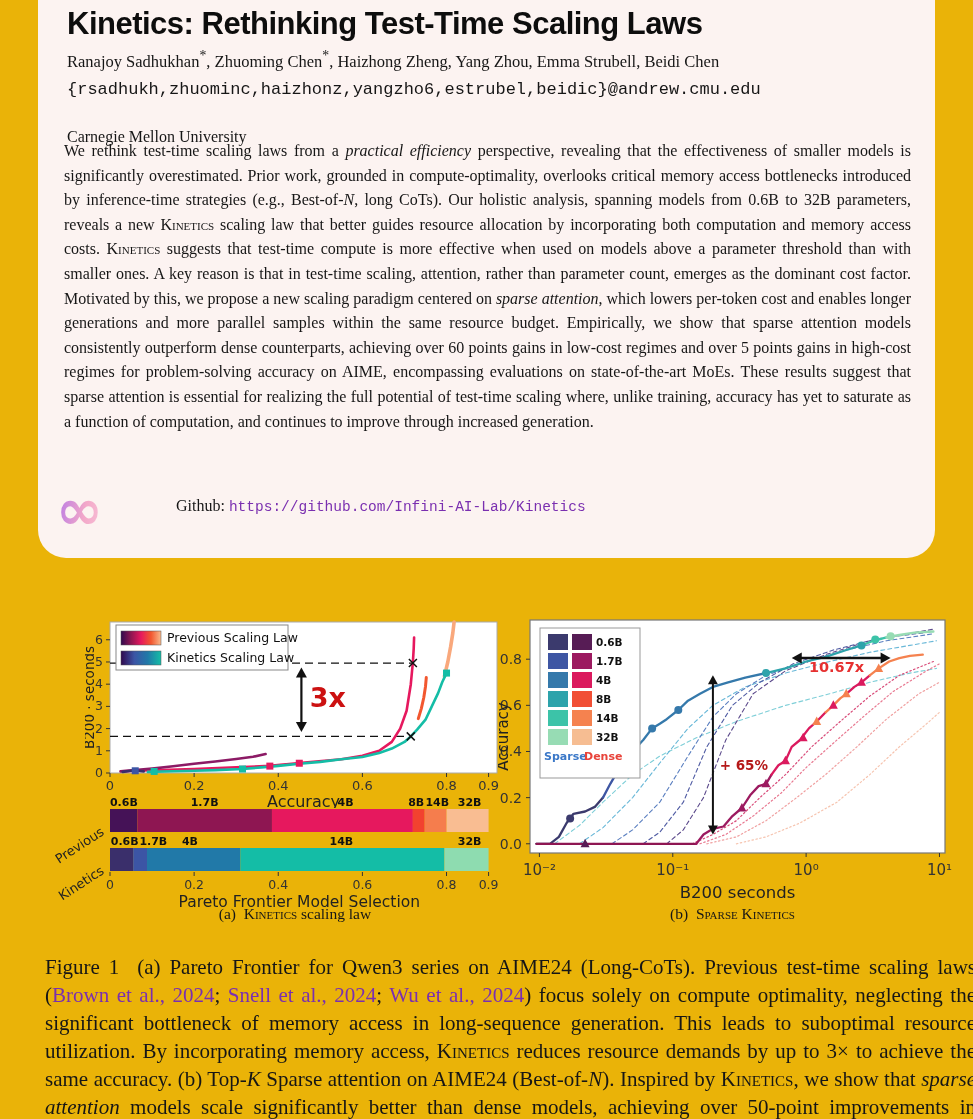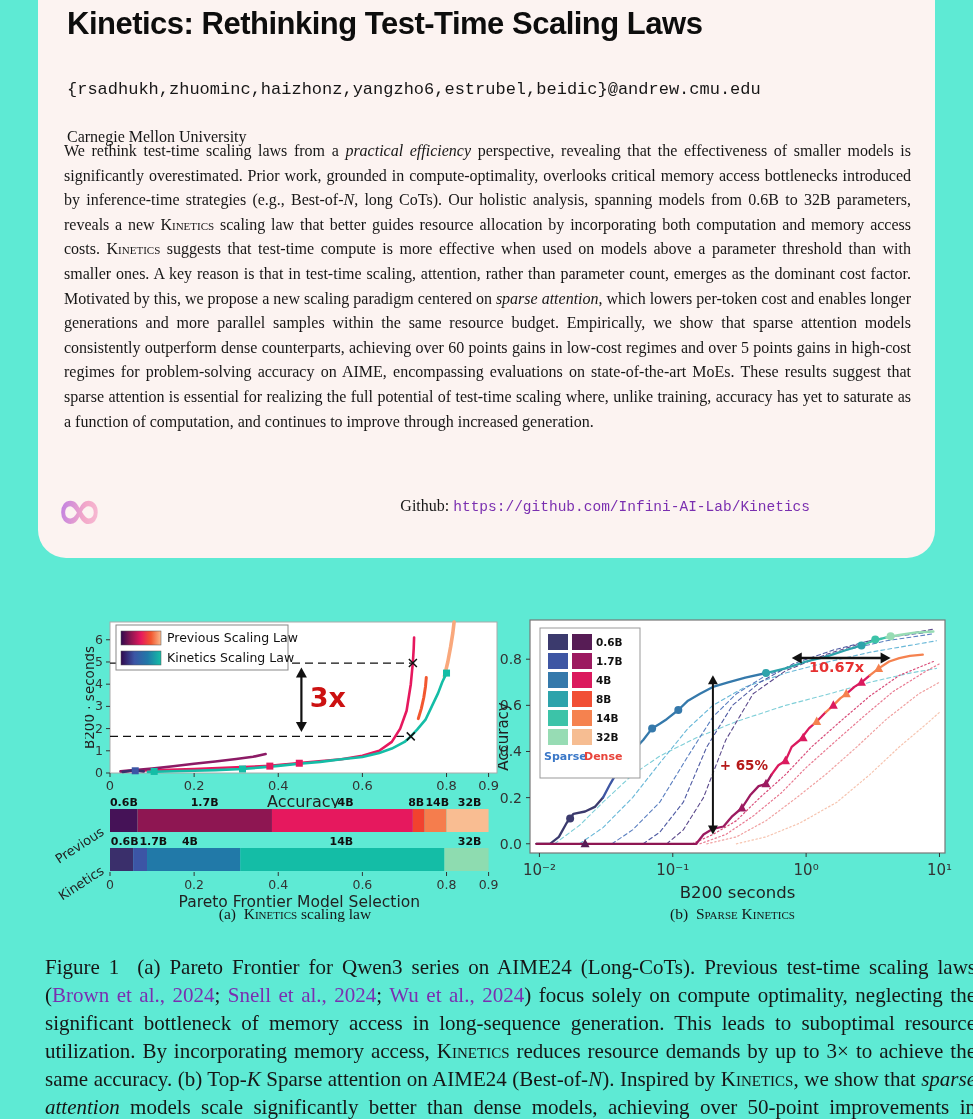--- a/index.html
+++ b/index.html
@@ -1,48 +1,49 @@
 <!DOCTYPE html>
 <html style="--link: #7a2fb0;"><head>
 <meta charset="utf-8">
 <style>
   html,body{margin:0;padding:0;background:#fff;}
-  .page{position:relative;width:973px;height:1119px;background:#5eead4;overflow:hidden;
+  .page{position:relative;width:973px;height:1119px;background:#eab308;overflow:hidden;
         font-family:"Liberation Serif", serif;color:#161616;}
   .card{position:absolute;left:38px;top:-30px;width:897px;height:588px;border-radius:28px;}
   .title{position:absolute;left:67px;top:6px;width:860px;font-family:"Liberation Sans",sans-serif;
          font-weight:bold;font-size:31px;letter-spacing:-0.5px;color:#0d0d0d;}
   .authors{position:absolute;left:67px;top:48px;width:840px;font-size:16.5px;}
   .email{position:absolute;left:67px;top:80px;width:840px;font-family:Liberation Mono, monospace;font-size:17px;}
   .affil{position:absolute;left:67px;top:108px;width:840px;font-size:16px;margin-top:20px;}
   .abstract{position:absolute;left:64px;top:139px;width:847px;font-size:16px;line-height:24.6px;
             text-align:justify;}
   .b{font-weight:normal}.i{font-style:italic}
   .sc{font-variant:small-caps;}
   .link{color:var(--link);}
   .logo{position:absolute;left:56px;top:482px;font-size:56px;font-weight:bold;
         font-family:"DejaVu Sans",sans-serif;line-height:56px;
         background:linear-gradient(100deg,#bb7de4 10%,#f3a8c9 60%,#f7bcd4 90%);
         -webkit-background-clip:text;background-clip:text;color:transparent;}
-  .links{position:absolute;left:170px;top:492px;width:640px;text-align:right;font-size:16px;line-height:27.5px;}
+  .links{position:absolute;left:176px;top:492px;width:640px;text-align:left;font-size:16px;line-height:27.5px;}
   .links .url{font-family:"Liberation Mono",monospace;font-size:14.5px;color:var(--link);text-decoration:none;}
   .figA-main{position:absolute;left:85px;top:616px;}
   .figA-bars{position:absolute;left:45px;top:796px;}
   .figB{position:absolute;left:498px;top:614px;}
   .cap{position:absolute;top:905px;font-size:15.5px;text-align:center;}
   .capA{left:85px;width:420px;}
   .capB{left:505px;width:455px;}
   .fig1cap{position:absolute;left:21px;top:953px;width:931px;font-size:21px;line-height:28px;text-align:justify;margin-left:24px;}
 </style>
 </head>
 <body>
 
 <div class="page">
   <div class="card" style="background: rgb(252, 243, 241);"></div>
   <div class="title">Kinetics: Rethinking Test-Time Scaling Laws</div>
+  <div class="authors"><span>Ranajoy Sadhukhan</span><sup>*</sup><span>, Zhuoming Chen</span><sup>*</sup><span>, Haizhong Zheng, Yang Zhou, Emma Strubell, Beidi Chen</span></div>
   <div class="email">{rsadhukh,zhuominc,haizhonz,yangzho6,estrubel,beidic}@andrew.cmu.edu</div>
   <div class="affil">Carnegie Mellon University</div>
   <div class="abstract"><span>We rethink test-time scaling laws from a </span><span class="i">practical efficiency</span><span> perspective, revealing that the effectiveness of smaller models is significantly overestimated. Prior work, grounded in compute-optimality, overlooks critical memory access bottlenecks introduced by inference-time strategies (e.g., Best-of-</span><span class="i">N</span><span>, long CoTs). Our holistic analysis, spanning models from 0.6B to 32B parameters, reveals a new </span><span class="sc">Kinetics</span><span> scaling law that better guides resource allocation by incorporating both computation and memory access costs. </span><span class="sc">Kinetics</span><span> suggests that test-time compute is more effective when used on models above a parameter threshold than with smaller ones. A key reason is that in test-time scaling, attention, rather than parameter count, emerges as the dominant cost factor. Motivated by this, we propose a new scaling paradigm centered on </span><span class="i">sparse attention</span><span>, which lowers per-token cost and enables longer generations and more parallel samples within the same resource budget. Empirically, we show that sparse attention models consistently outperform dense counterparts, achieving over </span><span class="b">60 points</span><span> gains in low-cost regimes and over </span><span class="b">5 points</span><span> gains in high-cost regimes for problem-solving accuracy on AIME, encompassing evaluations on state-of-the-art MoEs. These results suggest that sparse attention is essential for realizing the full potential of test-time scaling where, unlike training, accuracy has yet to saturate as a function of computation, and continues to improve through increased generation.</span></div>
   <div class="logo">∞</div>
   <div class="links">
     <div>
       <span>Github:</span>
       <a class="url" href="#">https://github.com/Infini-AI-Lab/Kinetics</a>
     </div>
   </div>

